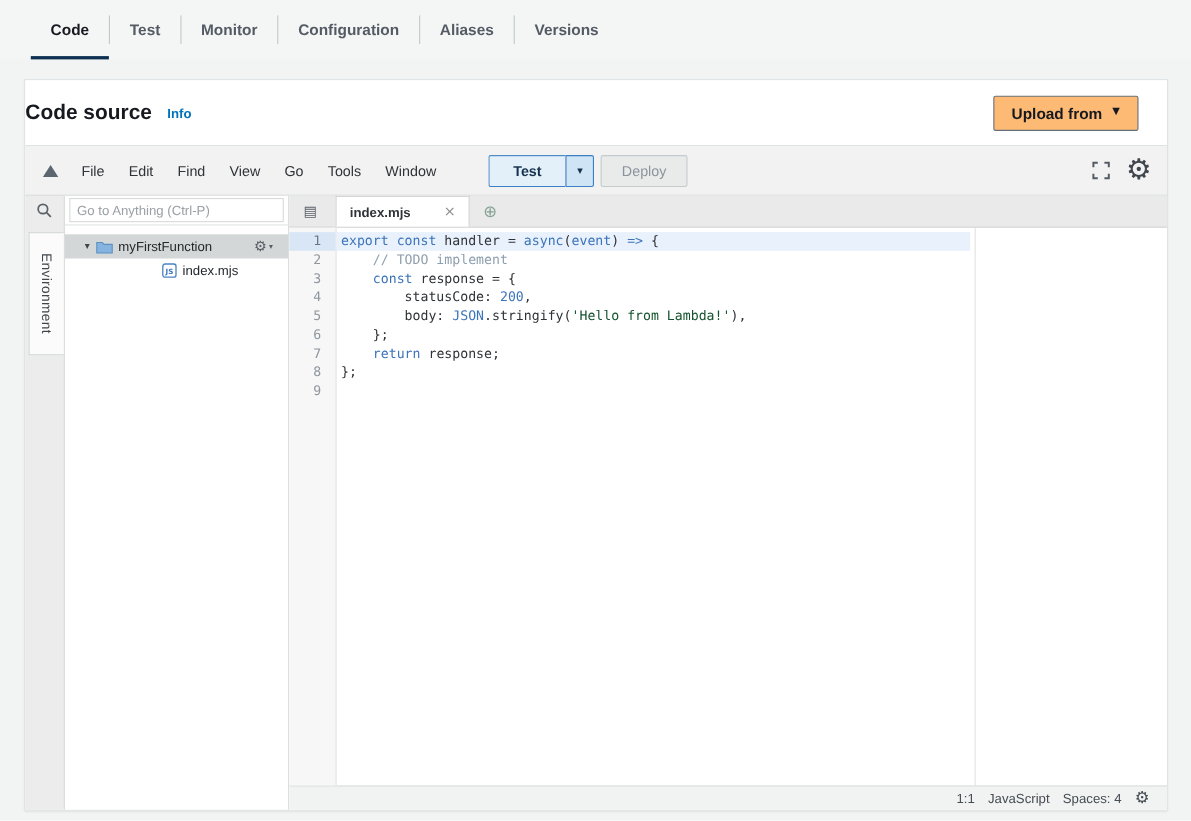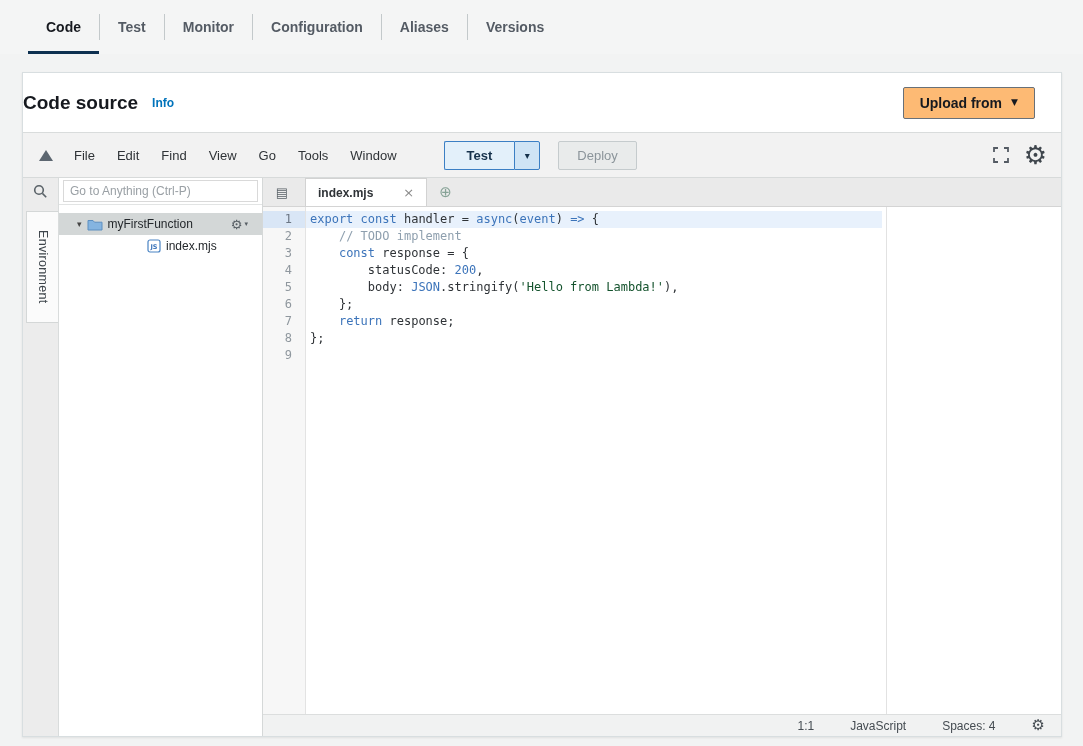--- a/index.html
+++ b/index.html
@@ -35,21 +35,21 @@
     display:flex; align-items:center; padding-left:16px; }
   .c9-logo { width:0; height:0; border-left:7px solid transparent; border-right:7px solid transparent;
     border-bottom:11px solid #5c6670; margin-right:10px; }
   .menubar { display:flex; }
   .menu-item { font-size:13px; color:#2f3337; padding:6px 11px; cursor:pointer; }
   .test-split { display:flex; margin-left:36px; }
   .btn-test { background:#e3f0fa; border:1px solid #3b7fc4; border-right:none; border-radius:2px 0 0 2px;
     padding:6px 22px; font-size:13px; font-weight:bold; color:#15314b; cursor:pointer; }
   .btn-test-caret { background:#cfe4f5; border:1px solid #3b7fc4; border-radius:0 2px 2px 0;
     width:26px; font-size:10px; color:#15314b; cursor:pointer; display:flex; align-items:center; justify-content:center; }
-  .btn-deploy { margin-left:18px; background:#e9ebeb; border:1px solid #c5cbcd; border-radius:2px;
+  .btn-deploy { margin-left:6px; background:#e9ebeb; border:1px solid #c5cbcd; border-radius:2px;
     padding:6px 18px; font-size:13px; color:#8b949a; cursor:pointer; }
   .toolbar-right { margin-left:auto; display:flex; align-items:center; gap:14px; padding-right:14px; }
   .expand-icon { cursor:pointer; display:flex; }
   .toolbar-gear { font-size:26px; line-height:1; color:#3f464d; cursor:pointer; }
 
   
   .workspace { flex:1; display:flex; min-height:0; }
 
   .rail { width:36px; flex:0 0 36px; background:#ececec; border-right:1px solid #d9dcdc; position:relative; }
   .rail-search { height:27px; display:flex; align-items:center; justify-content:center; cursor:pointer; }
@@ -98,21 +98,21 @@
   .print-margin { position:absolute; left:580px; top:0; bottom:0; width:1px; background:#e2e2e2; }
   .code-line { height:17px; line-height:17px; white-space:pre; padding-left:4px; position:relative; }
   .code-line.active { background:#e8f1fc; width:576px; }
   .tk-k { color:#3c74ba; }
   .tk-c { color:#8e9fae; }
   .tk-s { color:#14532d; }
   .tk-n { color:#3c74ba; }
   .tk-d { color:#2f3337; }
 
   .statusbar { height:22px; flex:0 0 22px; background:#f1f2f2; border-top:1px solid #dcdede;
-    display:flex; align-items:center; justify-content:flex-end; gap:36px; padding-right:16px;
+    display:flex; align-items:center; justify-content:flex-end; gap:12px; padding-right:16px;
     font-size:12px; color:#454c52; }
   .status-item { cursor:pointer; }
   .status-gear { font-size:15px; line-height:1; color:#454c52; cursor:pointer; }
 </style>
 </head>
 <body>
 
 <div>
 
   <div class="top-tabs" id="top-tabs">

